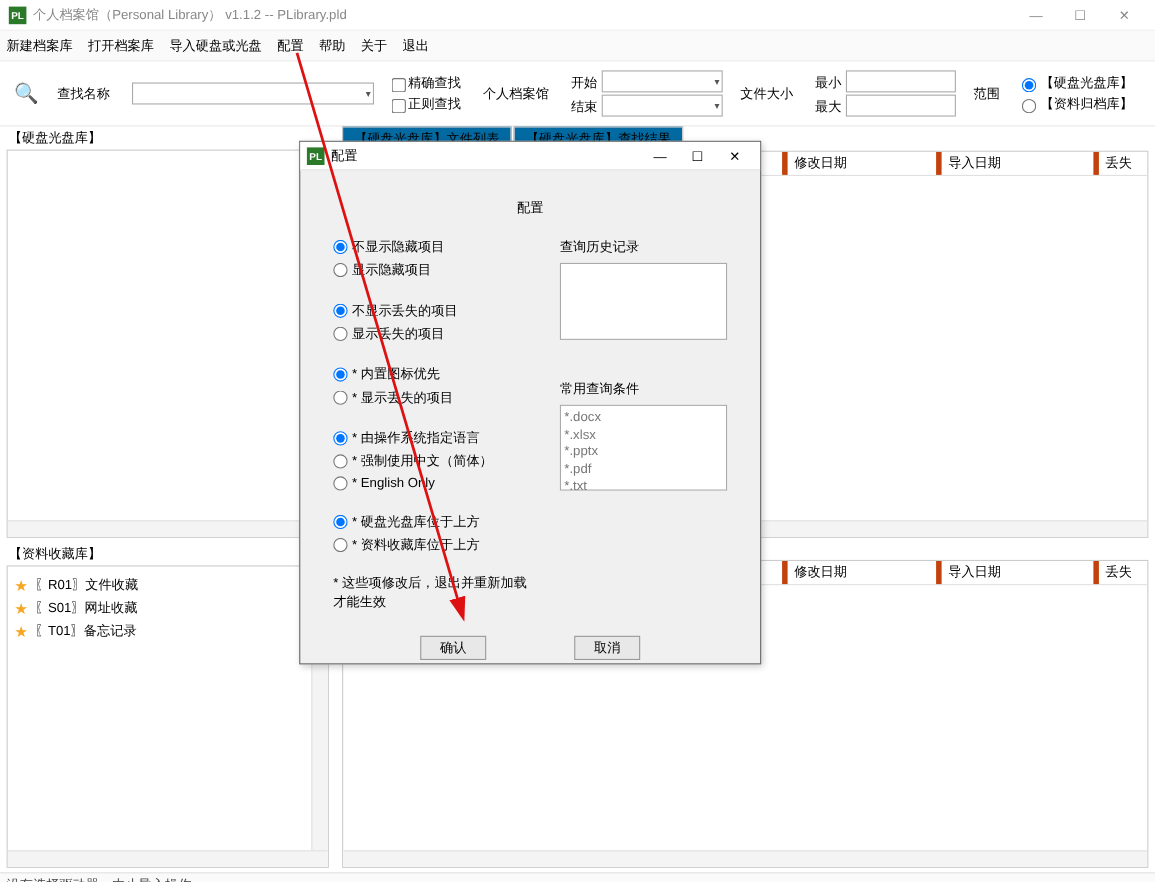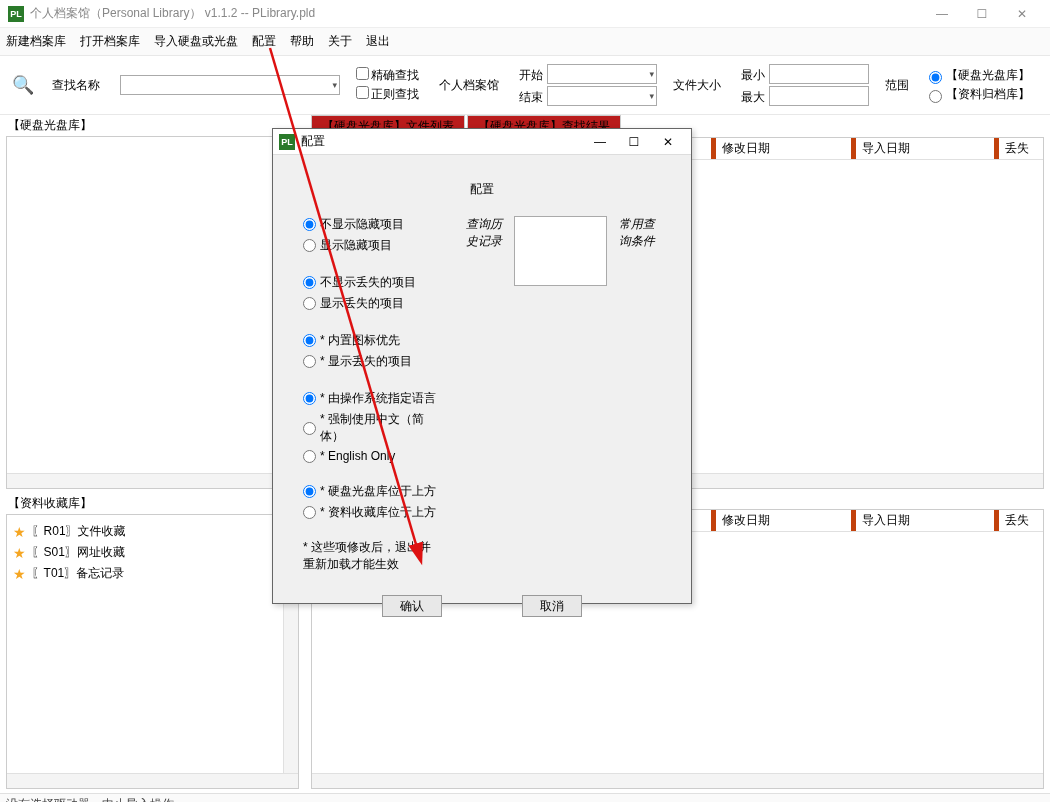--- a/index.html
+++ b/index.html
@@ -12,58 +12,58 @@
 .titlebar .win-btn { width: 40px; height: 22px; display: flex; align-items: center; justify-content: center; color: #888; }
 
 .menubar { height: 28px; display: flex; align-items: center; padding: 0 6px; border-bottom: 1px solid #e8e8e8; background: #fafafa; }
 .menubar span { margin-right: 14px; cursor: pointer; }
 
 .toolbar { display: flex; align-items: center; padding: 8px 12px 8px 12px; gap: 16px; background: #fff; border-bottom: 1px solid #e8e8e8; }
 .search-icon { width: 24px; height: 24px; display: inline-flex; align-items: center; justify-content: center; font-size: 18px; color: #666; }
 .toolbar label { margin-right: 4px; }
 .combo { border: 1px solid #aaa; height: 20px; background: #fff; display: inline-flex; align-items: center; justify-content: flex-end; padding: 0 2px; }
 .combo .arrow { font-size: 9px; color: #555; }
-.chk { display: inline-flex; align-items: flex-start; gap: 2px; }
+.chk { display: inline-flex; align-items: flex-end; gap: 2px; }
 .chk input { margin: 0; }
 .col { display: flex; flex-direction: column; gap: 2px; }
 .radio-row { display: flex; align-items: flex-end; gap: 4px; }
 
 .content { display: flex; height: 678px; }
 .left-col { width: 305px; display: flex; flex-direction: column; }
 .right-col { flex: 1; display: flex; flex-direction: column; }
 
 .panel-label { padding: 2px 8px; font-weight: normal; }
 .panel-box { border: 1px solid #ccc; margin: 0 6px 4px 6px; flex: 1; overflow: auto; background: #fff; position: relative; }
 .panel-wrap { display: flex; flex-direction: column; }
 .panel-top { height: 378px; display: flex; flex-direction: column; }
 .panel-bottom { flex: 1; display: flex; flex-direction: column; }
 
 .star-list { padding: 6px; }
 .star-item { display: flex; align-items: center; gap: 6px; padding: 2px 0; }
 .star { color: #f5a623; font-size: 14px; }
 
 .tabs { display: flex; gap: 2px; padding: 0 6px; }
-.tab { border: 1px solid #ccc; border-bottom: none; padding: 2px 10px; background: #b91c1c; }
+.tab { border: 1px solid #ccc; border-bottom: none; padding: 2px 10px; background: #0369a1; }
 .table-head { display: flex; border-bottom: 1px solid #e0e0e0; height: 22px; align-items: center; padding: 0 4px; }
 .table-head > div { border-right: 5px solid #c2410c; padding: 0 6px; height: 100%; display: flex; align-items: center; }
 .table-head > div:last-child { border-right: none; }
 
 .statusbar { height: 20px; border-top: 1px solid #e0e0e0; padding: 2px 6px; color: #444; background: #fafafa; }
 
 
 .dialog { position: absolute; left: 272px; top: 128px; width: 420px; height: 476px; background: #f0f0f0; border: 1px solid #666; box-shadow: 2px 2px 6px rgba(0,0,0,.2); z-index: 10; }
 .dialog .dlg-title { height: 26px; display: flex; align-items: center; padding: 0 6px; background: #fff; border-bottom: 1px solid #ddd; }
 .dialog .dlg-title .app-icon { width: 16px; height: 16px; background: #2a7a2a; color: #fff; font-size: 9px; font-weight: bold; display: inline-flex; align-items: center; justify-content: center; margin-right: 6px; }
 .dialog .dlg-title .ttl { flex: 1; }
 .dialog .dlg-title .win-btn { width: 34px; text-align: center; }
 .dlg-body { padding: 18px 30px 10px 30px; }
 .dlg-heading { text-align: center; padding: 8px 0 18px 0; }
 .dlg-cols { display: flex; gap: 24px; }
 .dlg-left { display: flex; flex-direction: column; gap: 4px; }
-.dlg-right { display: flex; flex-direction: row; gap: 6px; font-style: italic; }
+.dlg-right { display: flex; flex-direction: column; gap: 6px; }
 .radio-line { display: flex; align-items: center; gap: 4px; }
 .group-gap { height: 12px; }
 .box { border: 1px solid #aaa; background: #fff; padding: 3px; }
 .history-box { width: 152px; height: 70px; }
 .query-box { width: 152px; height: 78px; line-height: 1.3; color: #777; }
 .note { margin-top: 14px; }
 .dlg-btns { display: flex; justify-content: center; gap: 80px; margin-top: 22px; }
 .dlg-btns button { width: 60px; height: 22px; background: #e8e8e8; border: 1px solid #999; }
 
 
@@ -289,20 +289,27 @@
             <input type="radio" name="g5" style="">
             <span>* 资料收藏库位于上方</span>
           </label>
         <div class="note">* 这些项修改后，退出并重新加载才能生效</div>
       </div>
       <div class="dlg-right">
         <div>查询历史记录</div>
         <div class="box history-box"></div>
         <div style="height:24px"></div>
         <div>常用查询条件</div>
+        <div class="box query-box">
+          <div>*.docx</div>
+          <div>*.xlsx</div>
+          <div>*.pptx</div>
+          <div>*.pdf</div>
+          <div>*.txt</div>
+        </div>
       </div>
     </div>
     <div class="dlg-btns">
       <button>确认</button>
       <button>取消</button>
     </div>
   </div>
 </div>
 
 <svg class="arrow-svg" width="180" height="530">

